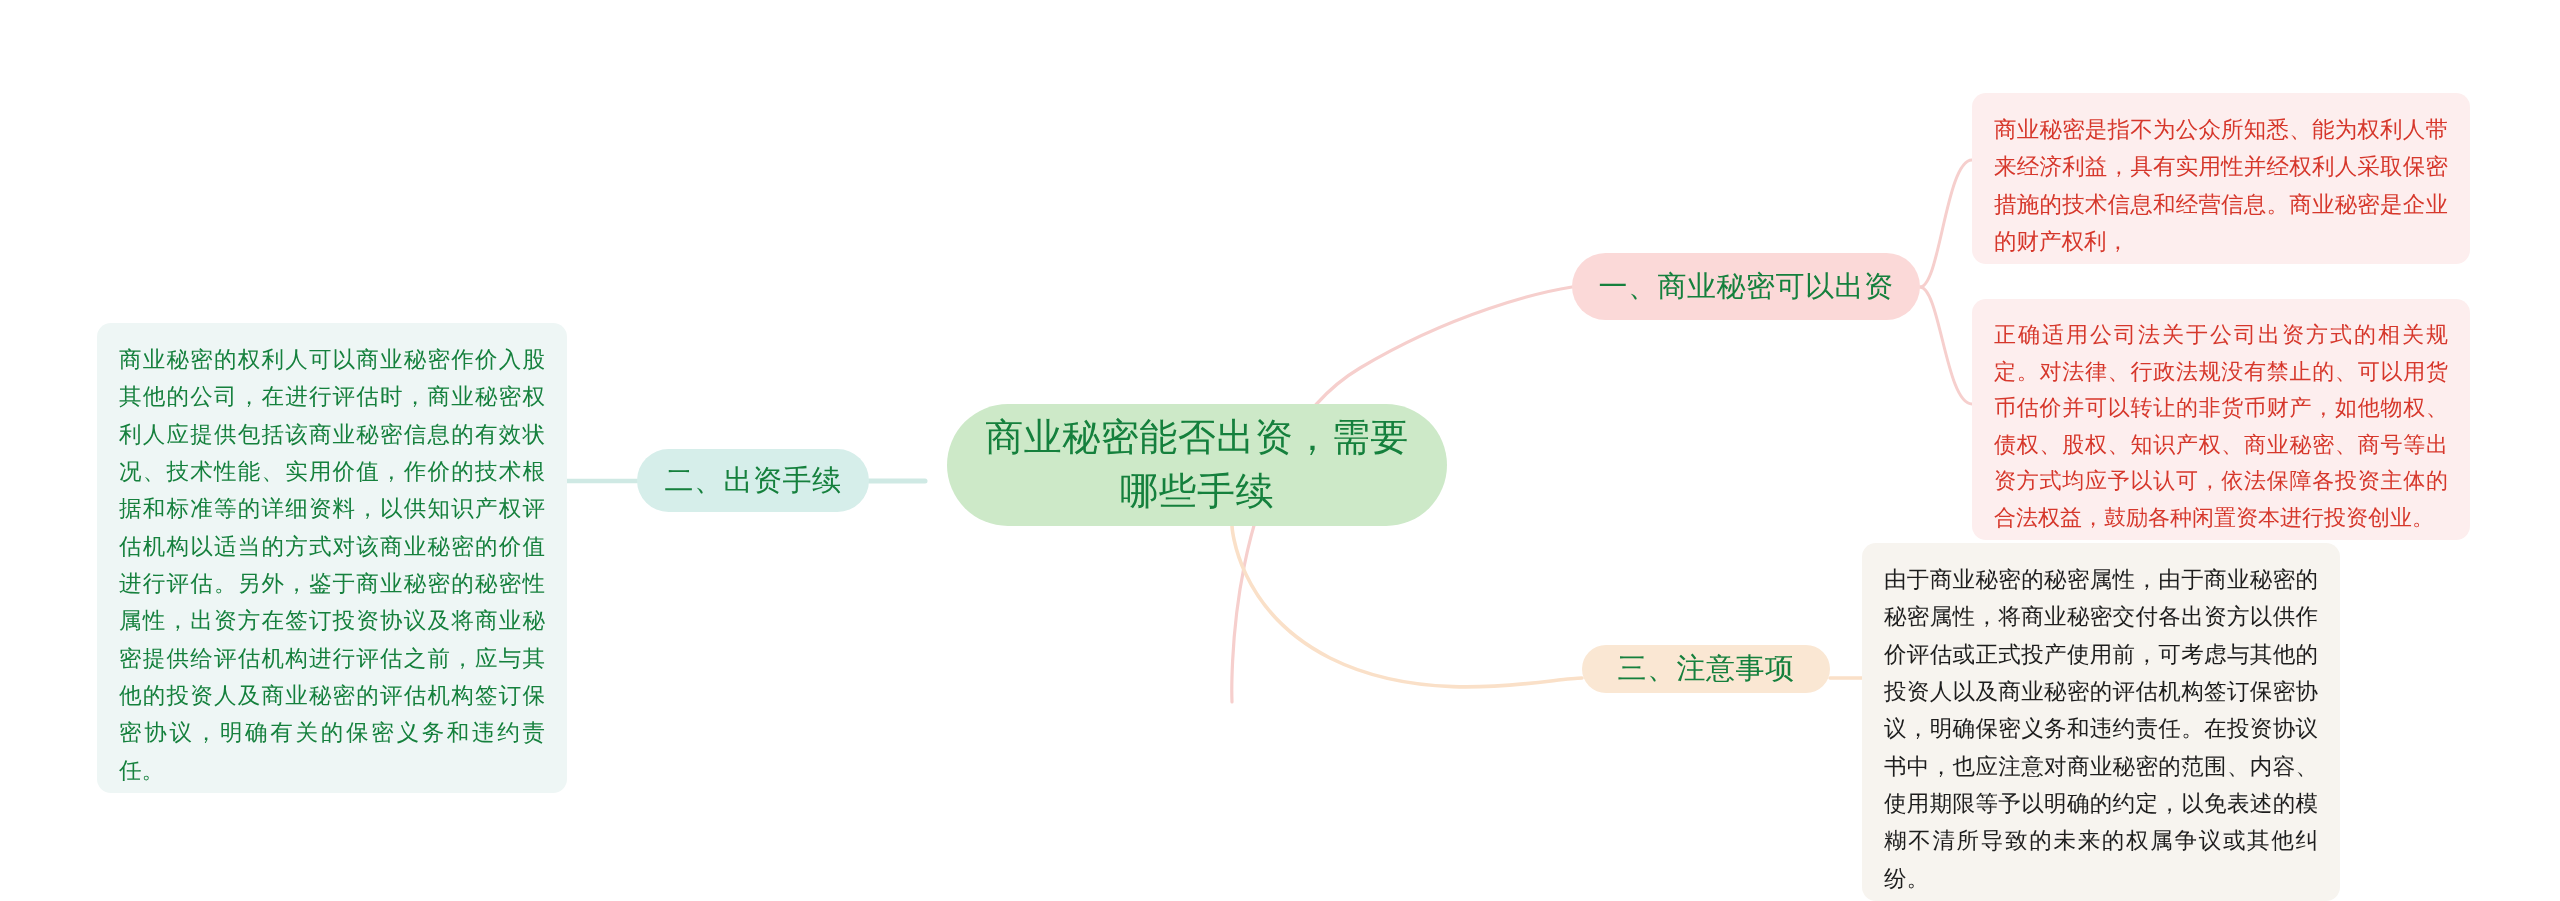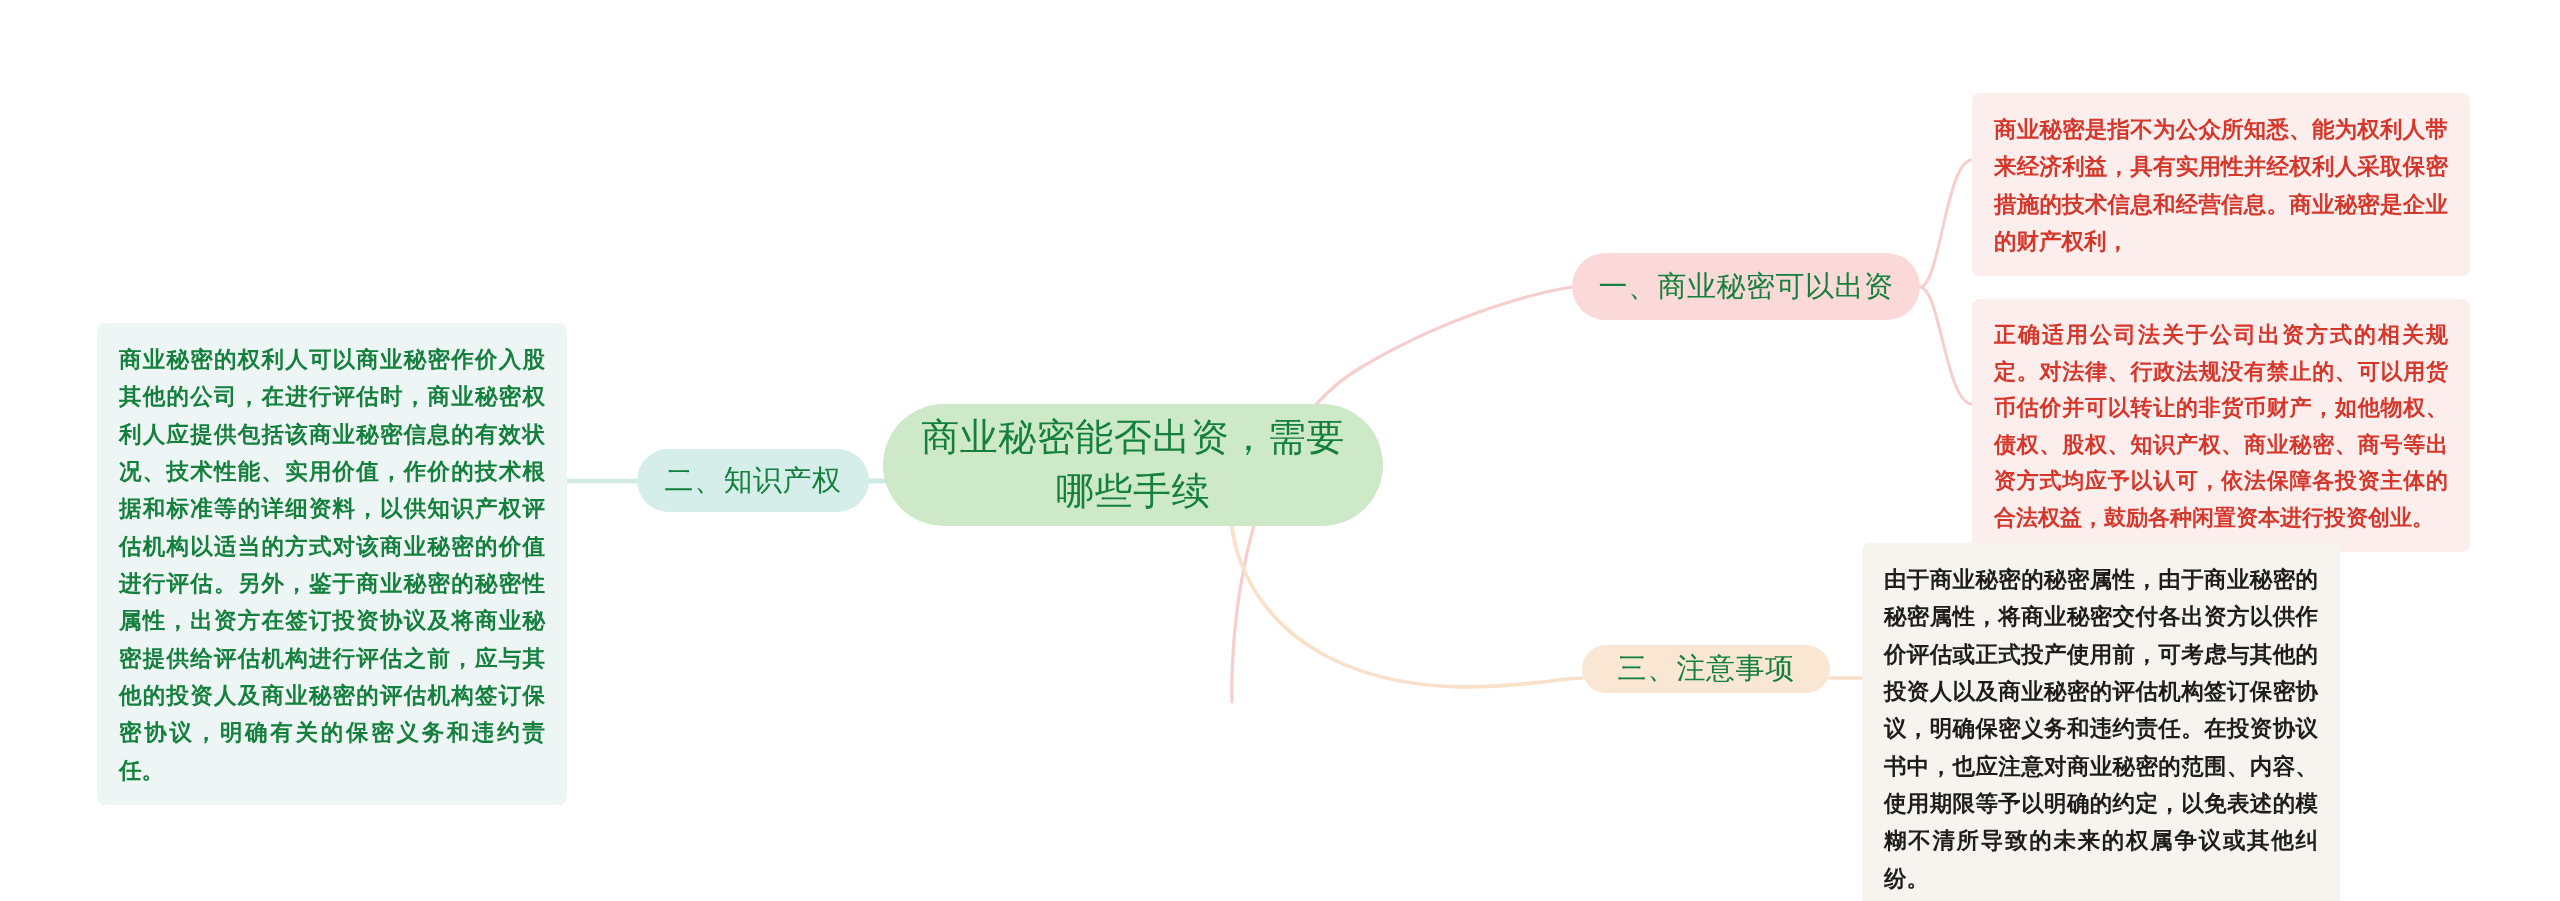--- a/index.html
+++ b/index.html
@@ -36,31 +36,30 @@
   .pill {
     border-radius: 999px;
     display: flex;
     align-items: center;
     justify-content: center;
     text-align: center;
     color: #15803d;
     letter-spacing: 0.5px;
   }
   .leaf {
-    border-radius: 8px;
+    border-radius: 14px;
     box-sizing: border-box;
-    padding: 18px 22px 16px 22px;
+    padding: 18px 22px 4px 22px;
     text-align: justify;
     text-justify: inter-ideograph;
-    font-weight: bold;
   }
 
   
   #root-node {
-    left: 883px;
+    left: 947px;
     top: 404px;
     width: 500px;
     height: 122px;
     background: #cde9c8;
     font-size: 38px;
     line-height: 1.42;
     padding: 16px 28px;
   }
   #root-node .root-text {
     display: block;
@@ -163,21 +162,21 @@
 
   <div class="node leaf" id="leaf-1-1">
     <span>商业秘密是指不为公众所知悉、能为权利人带来经济利益，具有实用性并经权利人采取保密措施的技术信息和经营信息。商业秘密是企业的财产权利，</span>
   </div>
 
   <div class="node leaf" id="leaf-1-2">
     <span>正确适用公司法关于公司出资方式的相关规定。对法律、行政法规没有禁止的、可以用货币估价并可以转让的非货币财产，如他物权、债权、股权、知识产权、商业秘密、商号等出资方式均应予以认可，依法保障各投资主体的合法权益，鼓励各种闲置资本进行投资创业。</span>
   </div>
 
   <div class="node pill" id="branch-2">
-    <span>二、知识产权</span>
+    <span>二、出资手续</span>
   </div>
 
   <div class="node leaf" id="leaf-2-1">
     <span>商业秘密的权利人可以商业秘密作价入股其他的公司，在进行评估时，商业秘密权利人应提供包括该商业秘密信息的有效状况、技术性能、实用价值，作价的技术根据和标准等的详细资料，以供知识产权评估机构以适当的方式对该商业秘密的价值进行评估。另外，鉴于商业秘密的秘密性属性，出资方在签订投资协议及将商业秘密提供给评估机构进行评估之前，应与其他的投资人及商业秘密的评估机构签订保密协议，明确有关的保密义务和违约责任。</span>
   </div>
 
   <div class="node pill" id="branch-3">
     <span>三、注意事项</span>
   </div>
 

